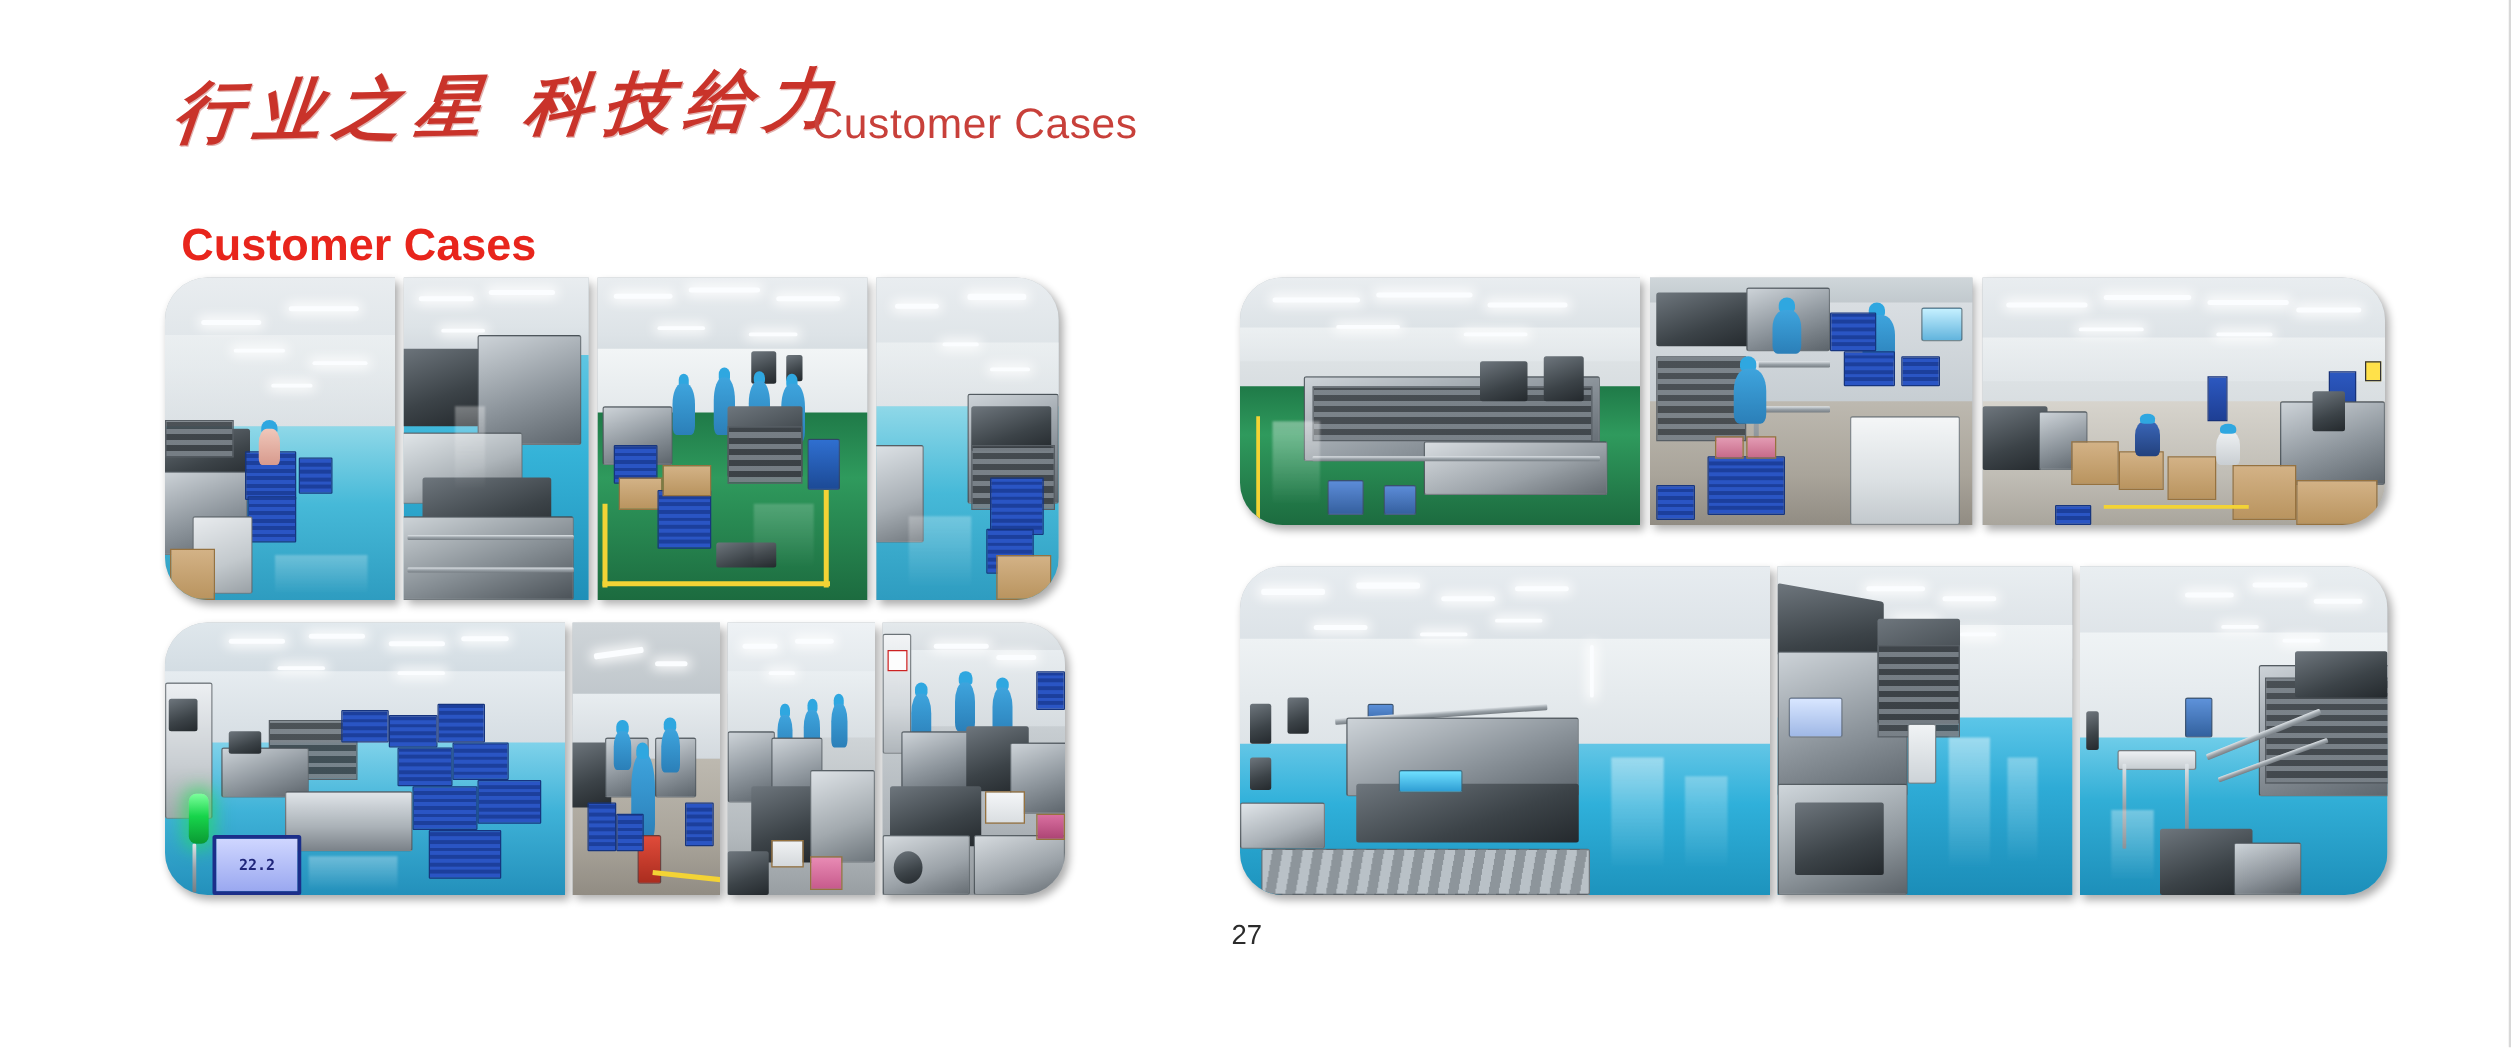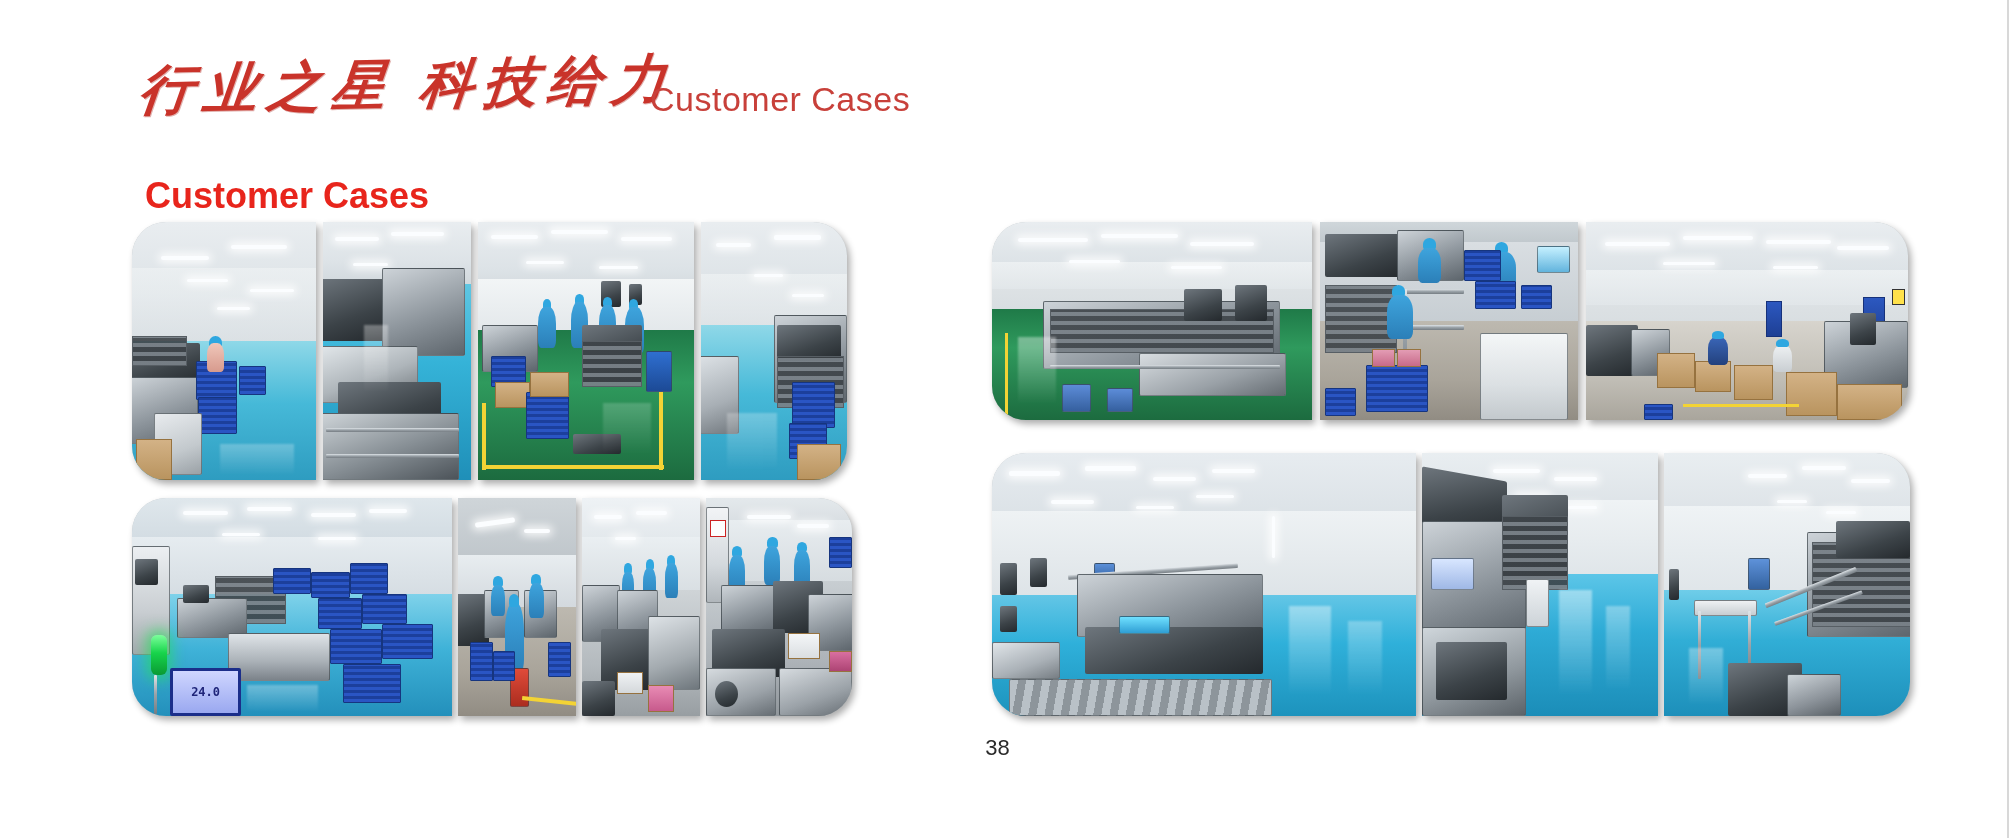--- a/index.html
+++ b/index.html
@@ -424,21 +424,21 @@
         <div class="crate" style="left:58%;top:46%;width:14%;height:14%"></div>
         <div class="crate" style="left:72%;top:44%;width:14%;height:14%"></div>
         <div class="crate" style="left:62%;top:60%;width:16%;height:16%"></div>
         <div class="crate" style="left:78%;top:58%;width:16%;height:16%"></div>
         <div class="crate" style="left:66%;top:76%;width:18%;height:18%"></div>
         <div class="mach" style="left:14%;top:46%;width:22%;height:18%"></div>
         <div class="mach-dark" style="left:16%;top:40%;width:8%;height:8%"></div>
         <div class="mach" style="left:30%;top:62%;width:32%;height:22%;background:linear-gradient(#dfe4e8,#aab1b7 60%,#7c838a)"></div>
         <div class="tower-green" style="left:6%;top:63%;width:5%;height:18%"></div>
         <div class="rail" style="left:7%;top:81%;width:3px;height:18%"></div>
-        <div class="hmi" style="left:12%;top:78%;width:22%;height:22%;font-size:12px">24.0</div>
+        <div class="hmi" style="left:12%;top:78%;width:22%;height:22%;font-size:12px">22.2</div>
         <div class="reflect" style="left:36%;top:86%;width:22%;height:12%;opacity:.4"></div>
       </div>
     </div>
 
     <div class="photo" style="width:118px;height:218px;margin-right:6px;">
       <div class="scene">
         <div class="ceiling" style="height:34%;background:linear-gradient(#cfd5d9,#bcc3c8)"></div>
         <div class="wall" style="top:26%;height:24%;background:linear-gradient(#e8edf0,#d3d9de)"></div>
         <div class="floor-grey" style="height:50%"></div>
         <div class="lamp" style="left:14%;top:10%;width:34%;height:5px;transform:rotate(-8deg)"></div>
@@ -586,16 +586,16 @@
         <div class="rail" style="left:14%;top:60%;width:3px;height:26%"></div>
         <div class="rail" style="left:34%;top:60%;width:3px;height:26%"></div>
         <div class="mach-dark" style="left:26%;top:80%;width:30%;height:20%"></div>
         <div class="mach" style="left:50%;top:84%;width:22%;height:16%;background:linear-gradient(160deg,#cdd4d9,#8b9299 60%,#5a6167)"></div>
         <div class="reflect" style="left:10%;top:74%;width:14%;height:22%;opacity:.45"></div>
       </div>
     </div>
   </div>
 
   <div class="page-number">
-    <span class="pn-inner">38</span>
+    <span class="pn-inner">27</span>
   </div>
 
 </div>
 
 </body></html>

